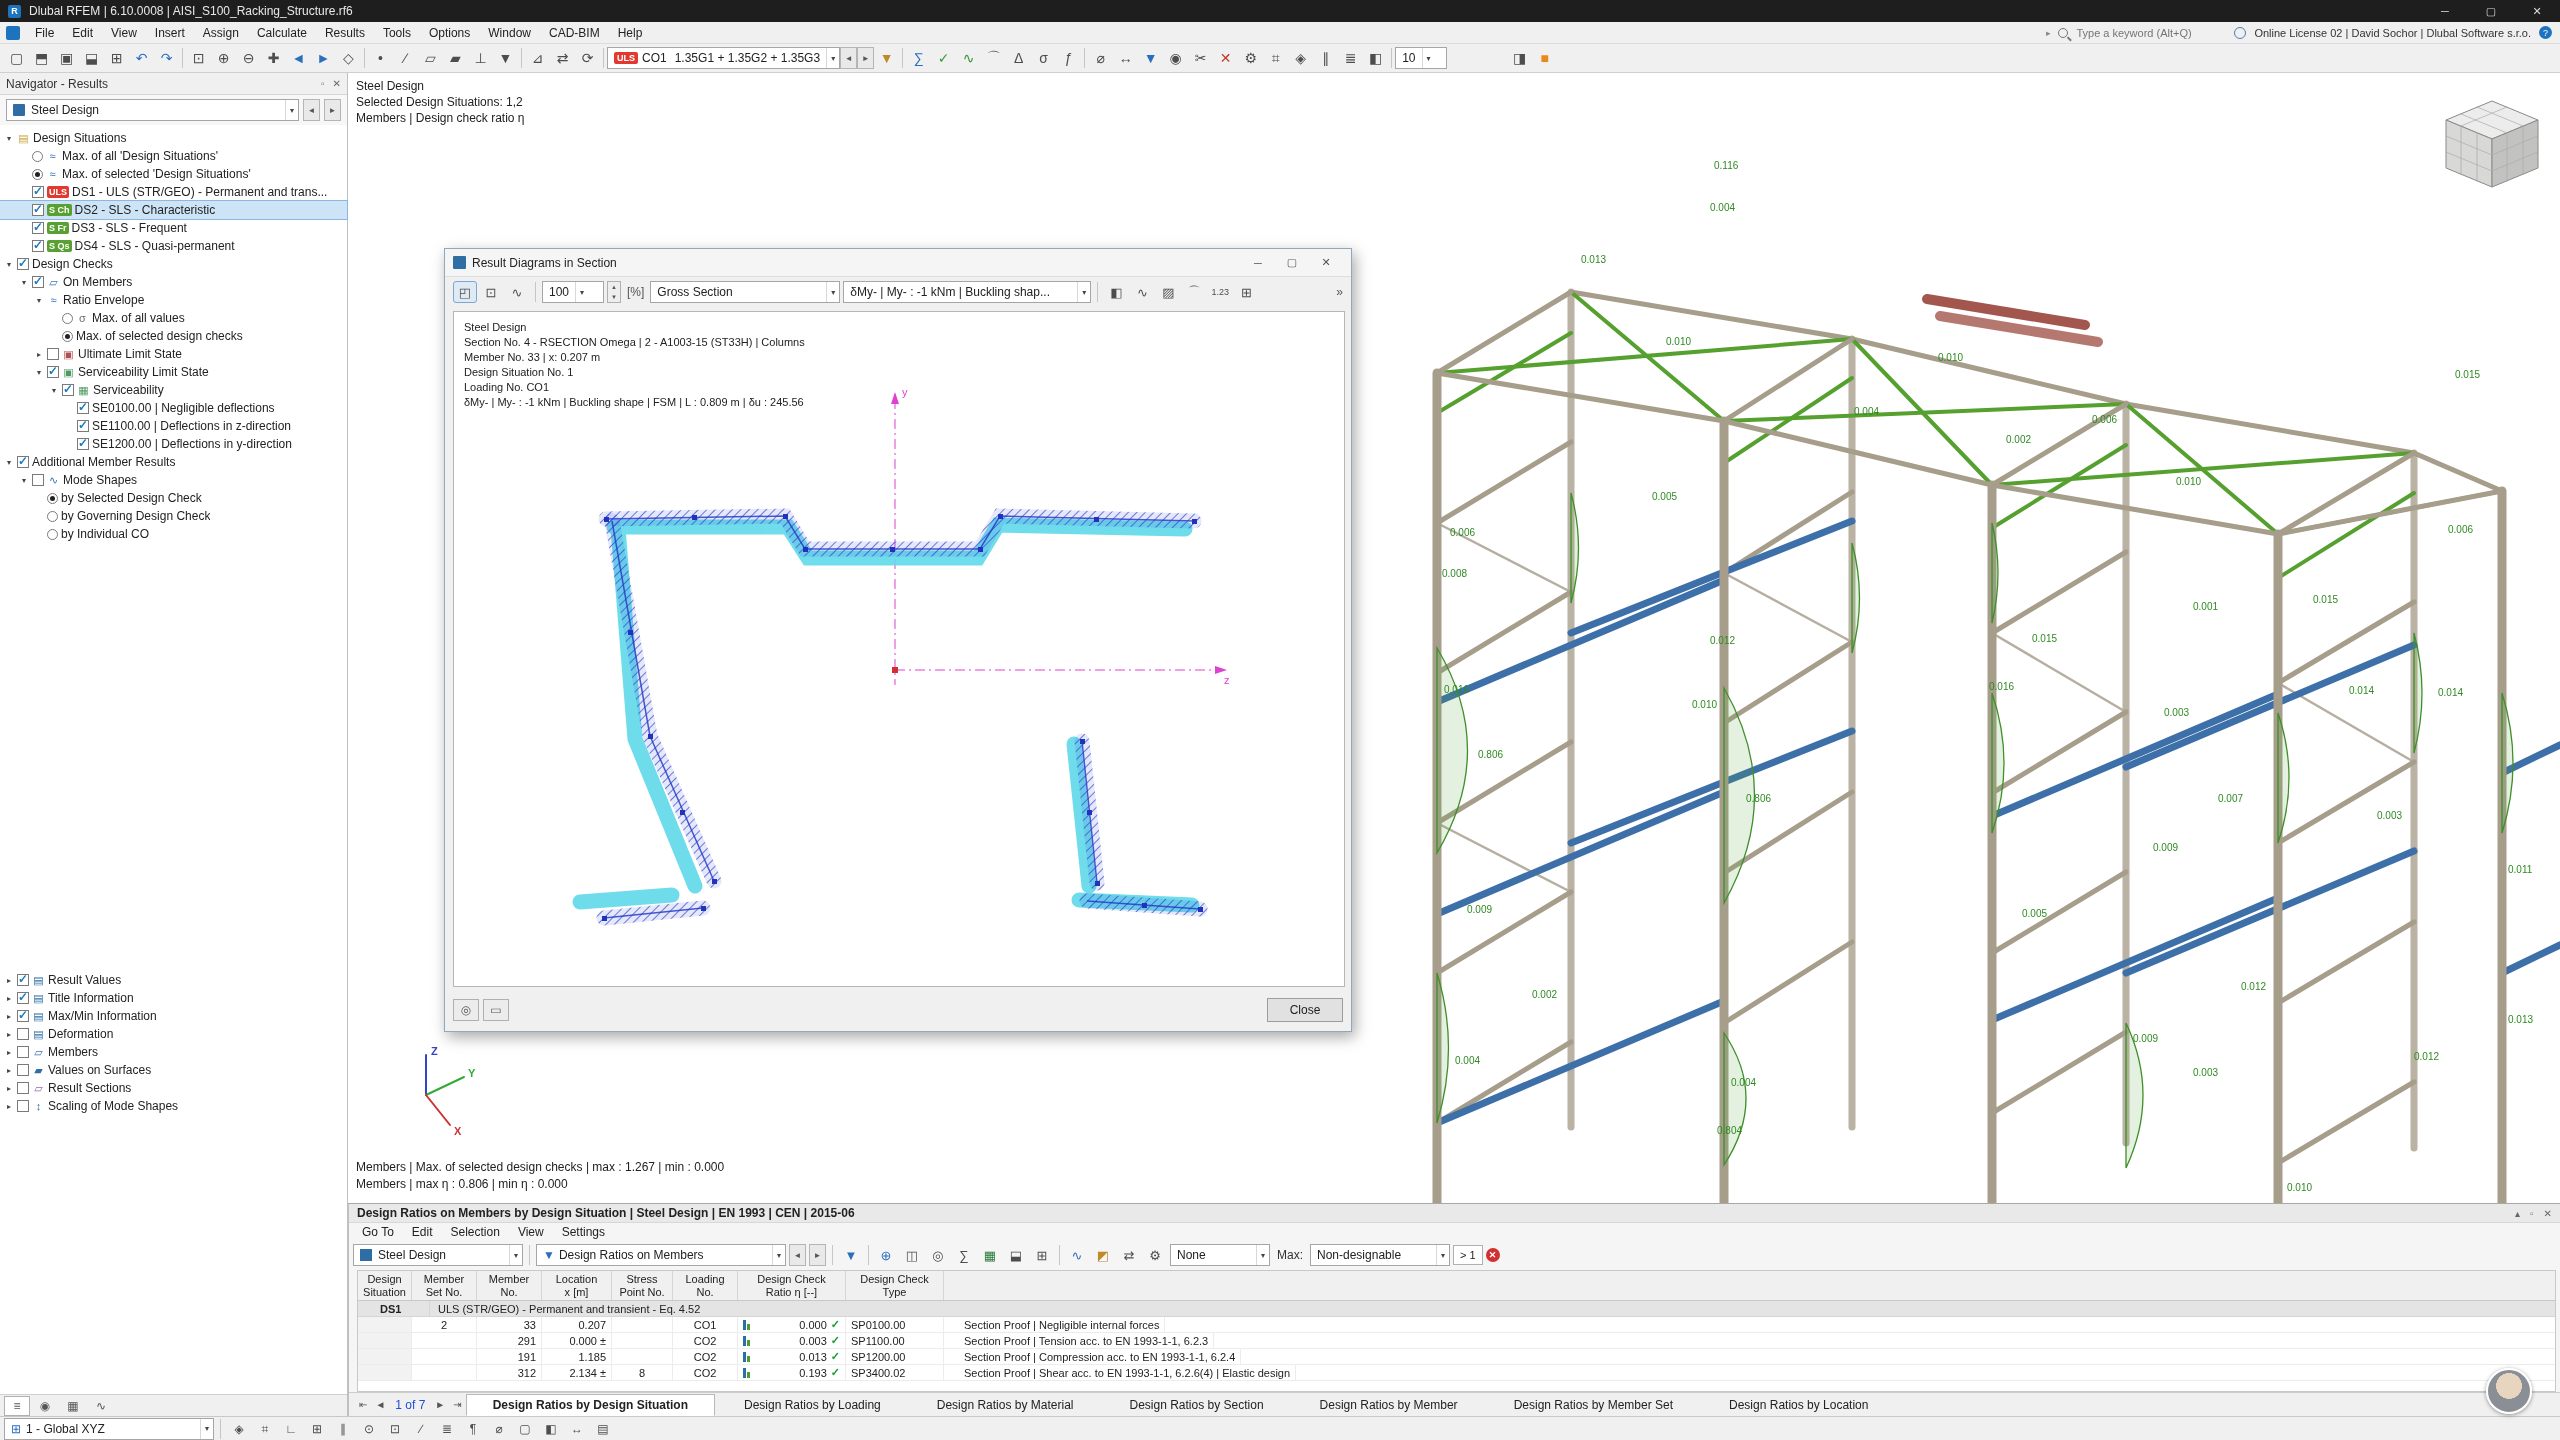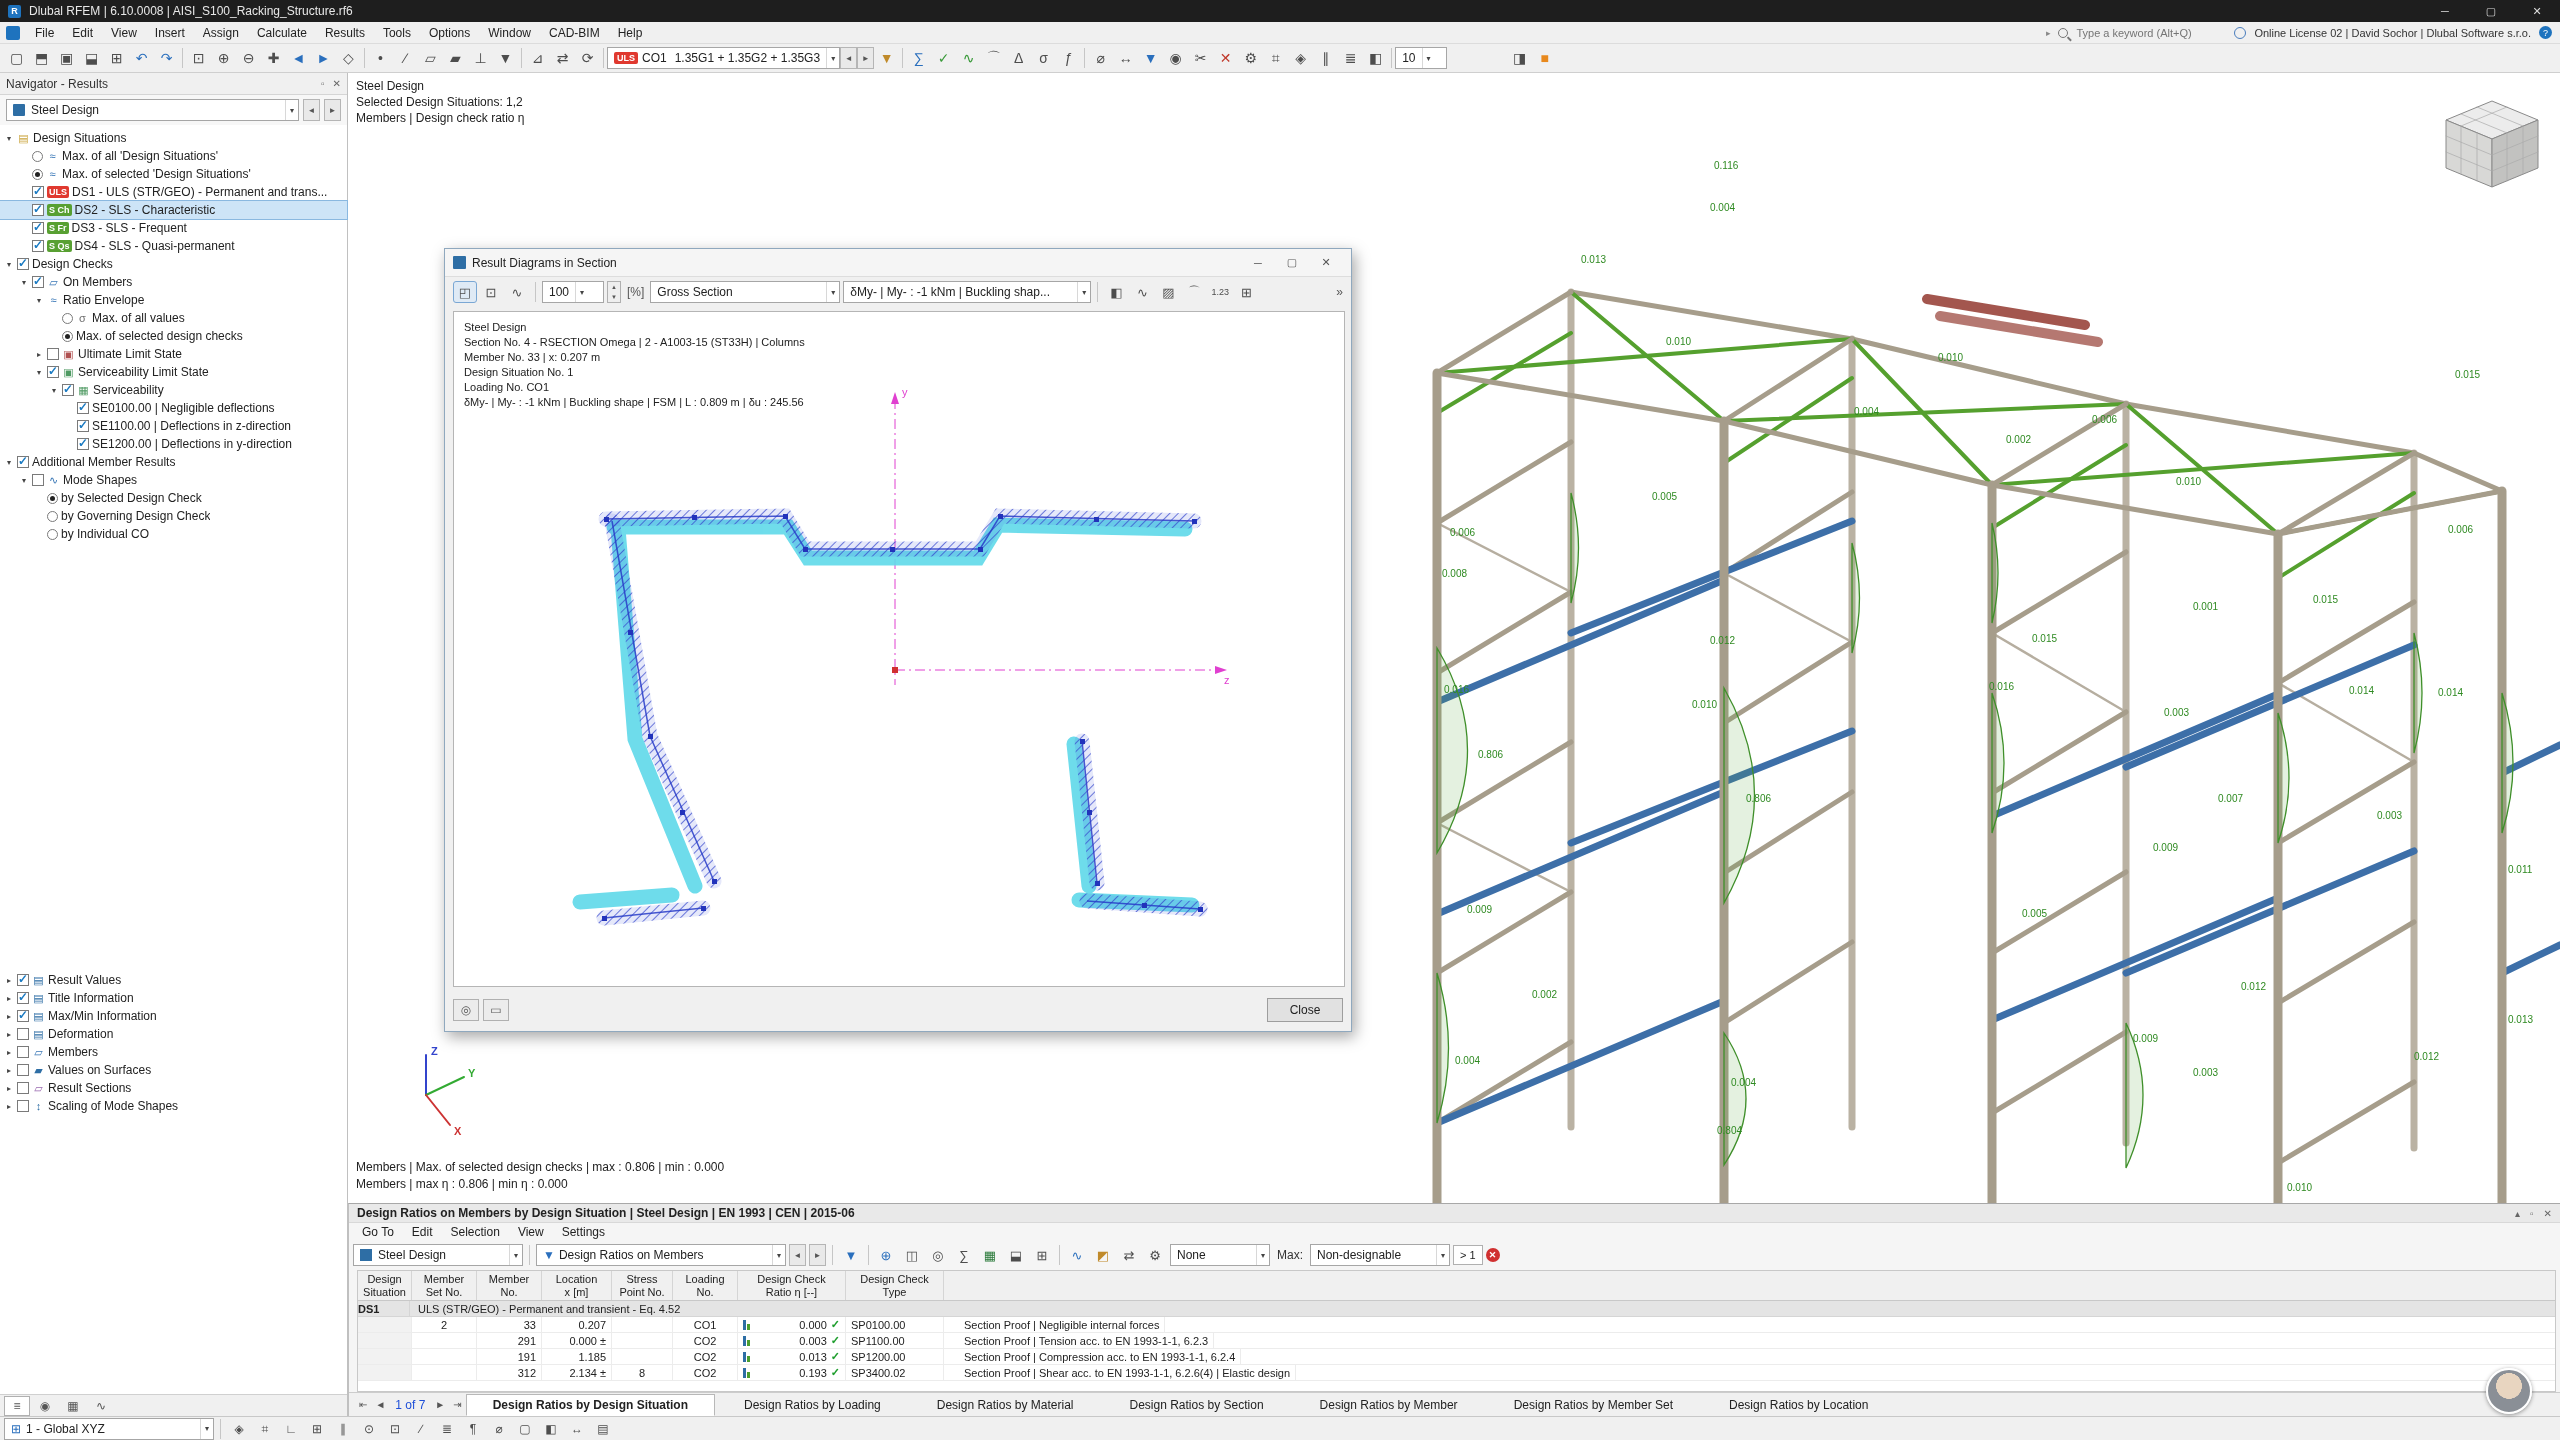--- a/index.html
+++ b/index.html
@@ -141,21 +141,21 @@
   #ttable { position:absolute; left:8px; top:66px; right:4px; bottom:24px; background:#fff;
     border:1px solid #c8c8c8; overflow:hidden; }
   #thead { display:flex; background:#f0f0f0; border-bottom:1px solid #c8c8c8; height:30px; }
   .hc { border-right:1px solid #d5d5d5; display:flex; flex-direction:column; align-items:center;
     justify-content:center; font-size:11px; color:#222; line-height:13px; flex:none; }
   .hc.flex1 { flex:1; }
   .c0 { width:54px; } .c1 { width:65px; } .c2 { width:65px; } .c3 { width:70px; } .c4 { width:61px; }
   .c5 { width:65px; } .c6 { width:108px; } .c7 { width:98px; } .c8 { flex:1; }
   #grouprow { display:flex; height:16px; background:#e4e4e4; border-bottom:1px solid #d5d5d5;
     font-size:11px; align-items:center; }
-  #grouprow .g0 { width:52px; padding-left:0; font-weight:bold; border-right:1px solid #d5d5d5; height:100%;
+  #grouprow .g0 { width:72px; padding-left:22px; font-weight:bold; border-right:1px solid #d5d5d5; height:100%;
     display:flex; align-items:center; }
   #grouprow .g1 { padding-left:8px; }
   .drow { display:flex; height:16px; border-bottom:1px solid #ececec; font-size:11px; }
   .dc { border-right:1px solid #ececec; display:flex; align-items:center; padding:0 5px; flex:none;
     overflow:hidden; white-space:nowrap; }
   .dc.c0 { background:#f2f2f2; }
   .num { justify-content:flex-end; }
   .ctr { justify-content:center; }
   .left { justify-content:flex-start;margin-left:15px; }
   .bars { display:inline-flex; align-items:flex-end; gap:1px; margin-right:auto; }
@@ -664,21 +664,21 @@
       <text class="axlbl" x="120" y="1004" fill="#33aa33">Y</text>
       <text class="axlbl" x="106" y="1062" fill="#cc3333">X</text>
     </g>
   </svg>
   <div id="overlay-text">
     <div>Steel Design</div>
     <div>Selected Design Situations: 1,2</div>
     <div>Members | Design check ratio η</div>
   </div>
   <div id="vstatus">
-    <div>Members | Max. of selected design checks | max : 0.806 | min : 0.000</div>
+    <div>Members | Max. of selected design checks | max : 1.267 | min : 0.000</div>
     <div>Members | max η : 0.806 | min η : 0.000</div>
   </div>
 </div>
 
 <div id="dialog">
   <div id="dlg-title">
     <span class="dicon"></span>
     <span>Result Diagrams in Section</span>
     <span class="dbtns" id="dlg-btns">
         <span class="db">─</span>

